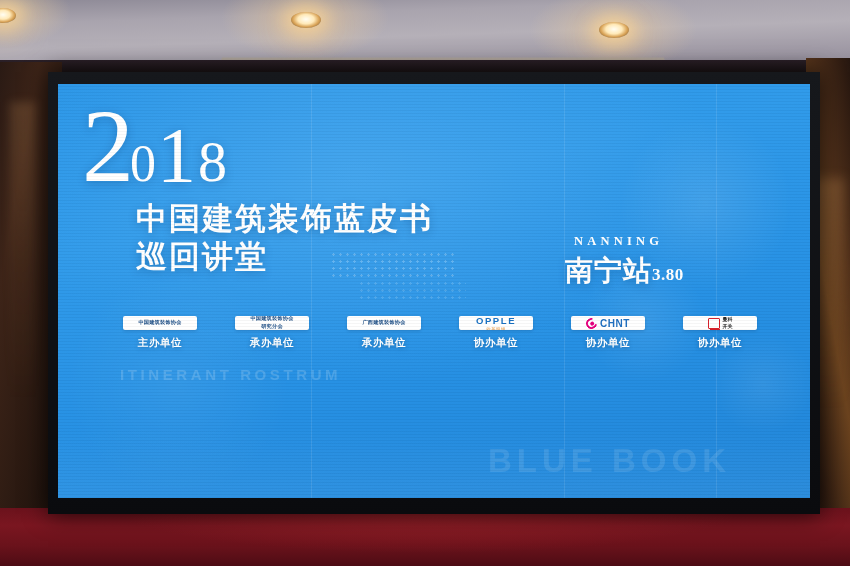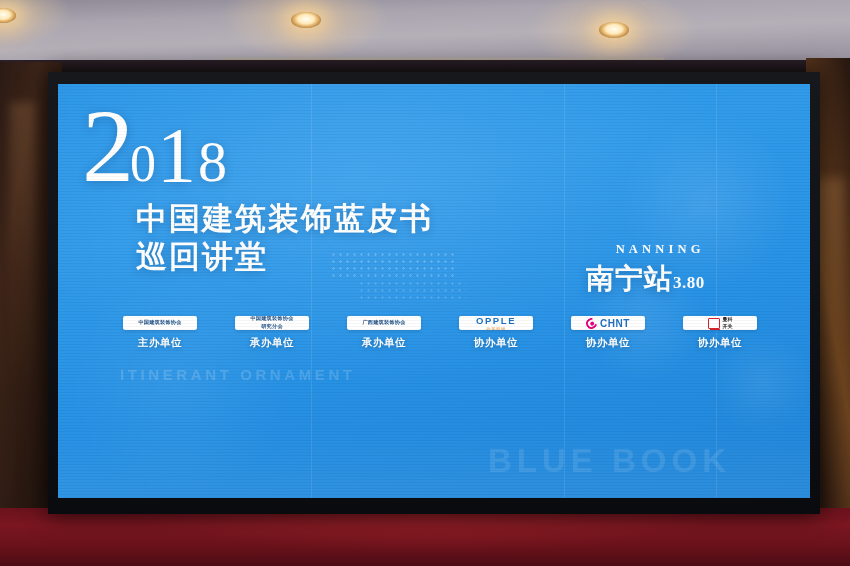--- a/index.html
+++ b/index.html
@@ -126,21 +126,21 @@
   .dotgrid {
     position:absolute; left:272px; top:167px; width:128px; height:30px;
     background-image:radial-gradient(rgba(255,255,255,.26) 1px, transparent 1.2px);
     background-size:7px 7px;
     opacity:.85;
   }
   .dotgrid.d2 { left:300px; top:196px; width:108px; height:22px; opacity:.55; }
 
   
   .city {
-    position:absolute; left:528px; top:150px; text-align:right; white-space:nowrap;margin-top:8px;
+    position:absolute; left:507px; top:150px; text-align:left; white-space:nowrap;
   }
   .city .en {
     display:block; color:#fff; font-family:"Liberation Serif", serif;
     font-size:12.5px; letter-spacing:4.2px; font-weight:700; margin-left:9px;
   }
   .city .cn-row { display:flex; align-items:baseline; gap:0; margin-top:3px; }
   .city .cn {
     color:#fff; font-size:28px; font-weight:700; letter-spacing:1px;
     text-shadow:0 2px 9px rgba(0,45,95,.30);
   }
@@ -307,19 +307,19 @@
                 <span style="display:block">曼科</span>
                 <span style="display:block">开关</span>
               </span>
             </span>
           </div>
           <span class="sp-role">协办单位</span>
         </div>
 
       </div>
 
-      <div class="itinerant">ITINERANT ORNAMENT</div>
+      <div class="itinerant">ITINERANT ROSTRUM</div>
       <div class="bluebook">BLUE BOOK</div>
       <div class="glow-bot"></div>
 
     </div>
   </div>
 </div>
 
 </body></html>

